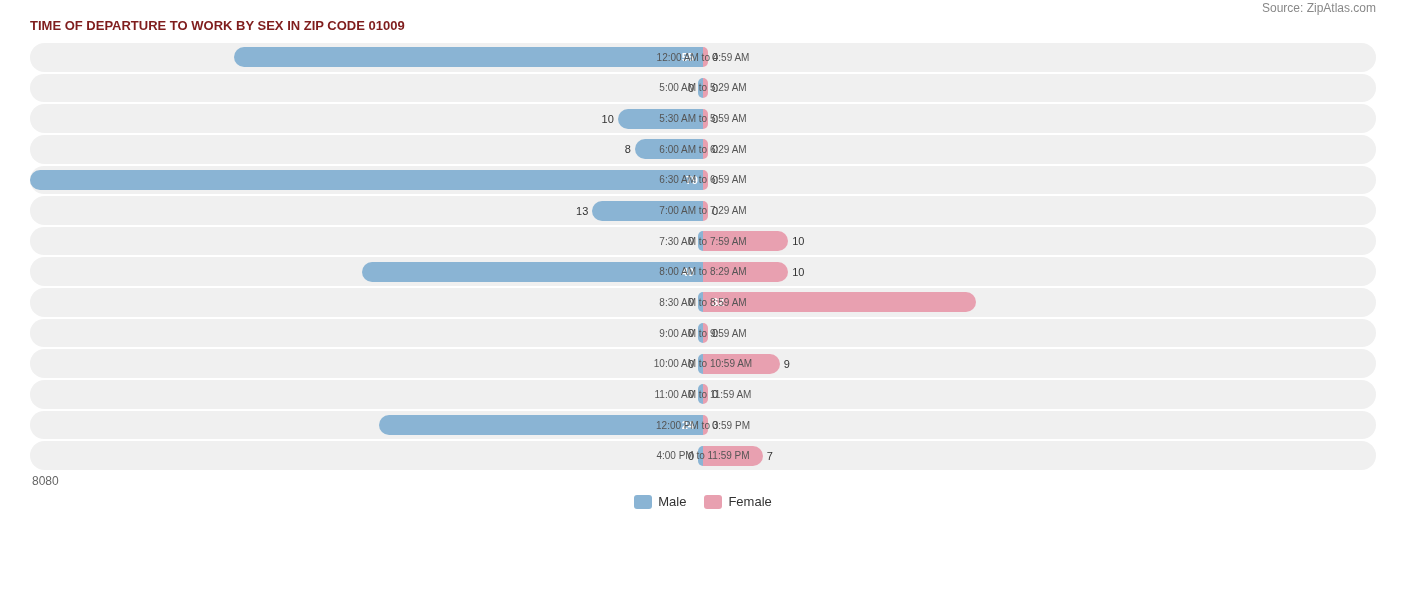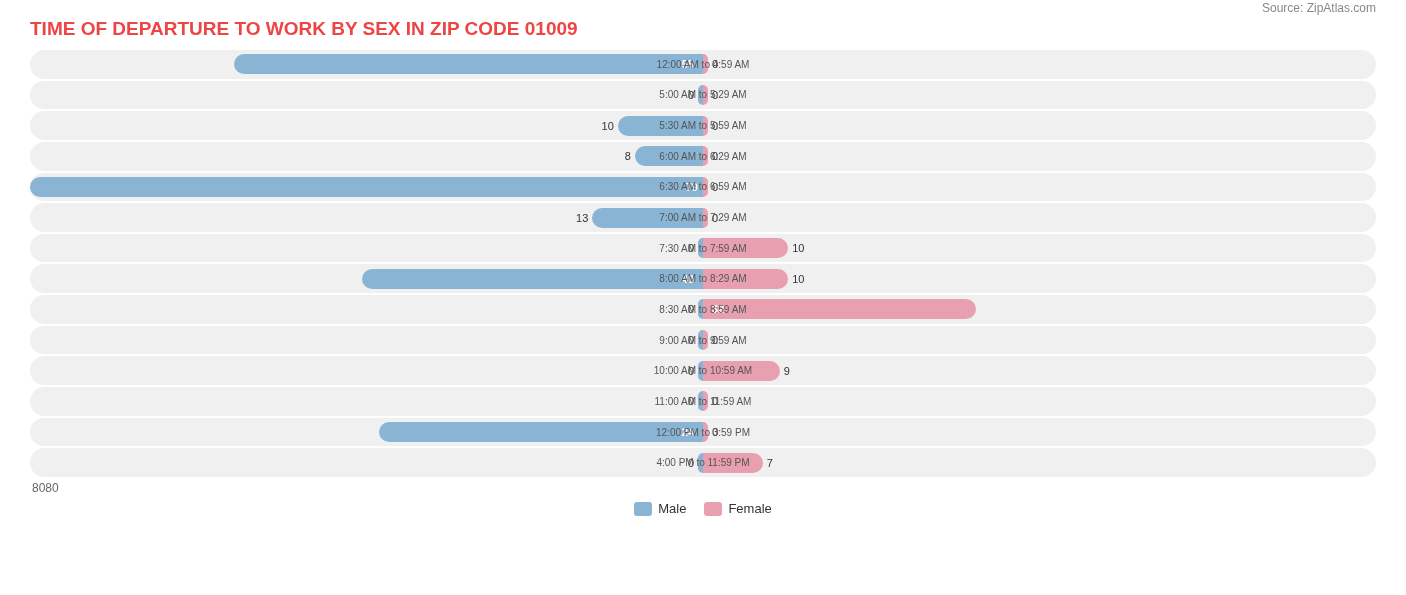--- a/index.html
+++ b/index.html
@@ -10,23 +10,23 @@
       height: 595px;
       overflow: hidden;
     }
     .chart-container {
       width: 1406px;
       height: 595px;
       padding: 18px 30px 50px 30px;
       position: relative;
     }
     .chart-title {
-      font-size: 19px;
+      font-size: 13px;
       font-weight: bold;
-      color: #ef4444;
+      color: #7f1d1d;
       margin-bottom: 10px;
     }
     .source-text {
       position: absolute;
       top: 1px;
       right: 30px;
       font-size: 12px;
       color: #888;
     }
     .chart-area {

